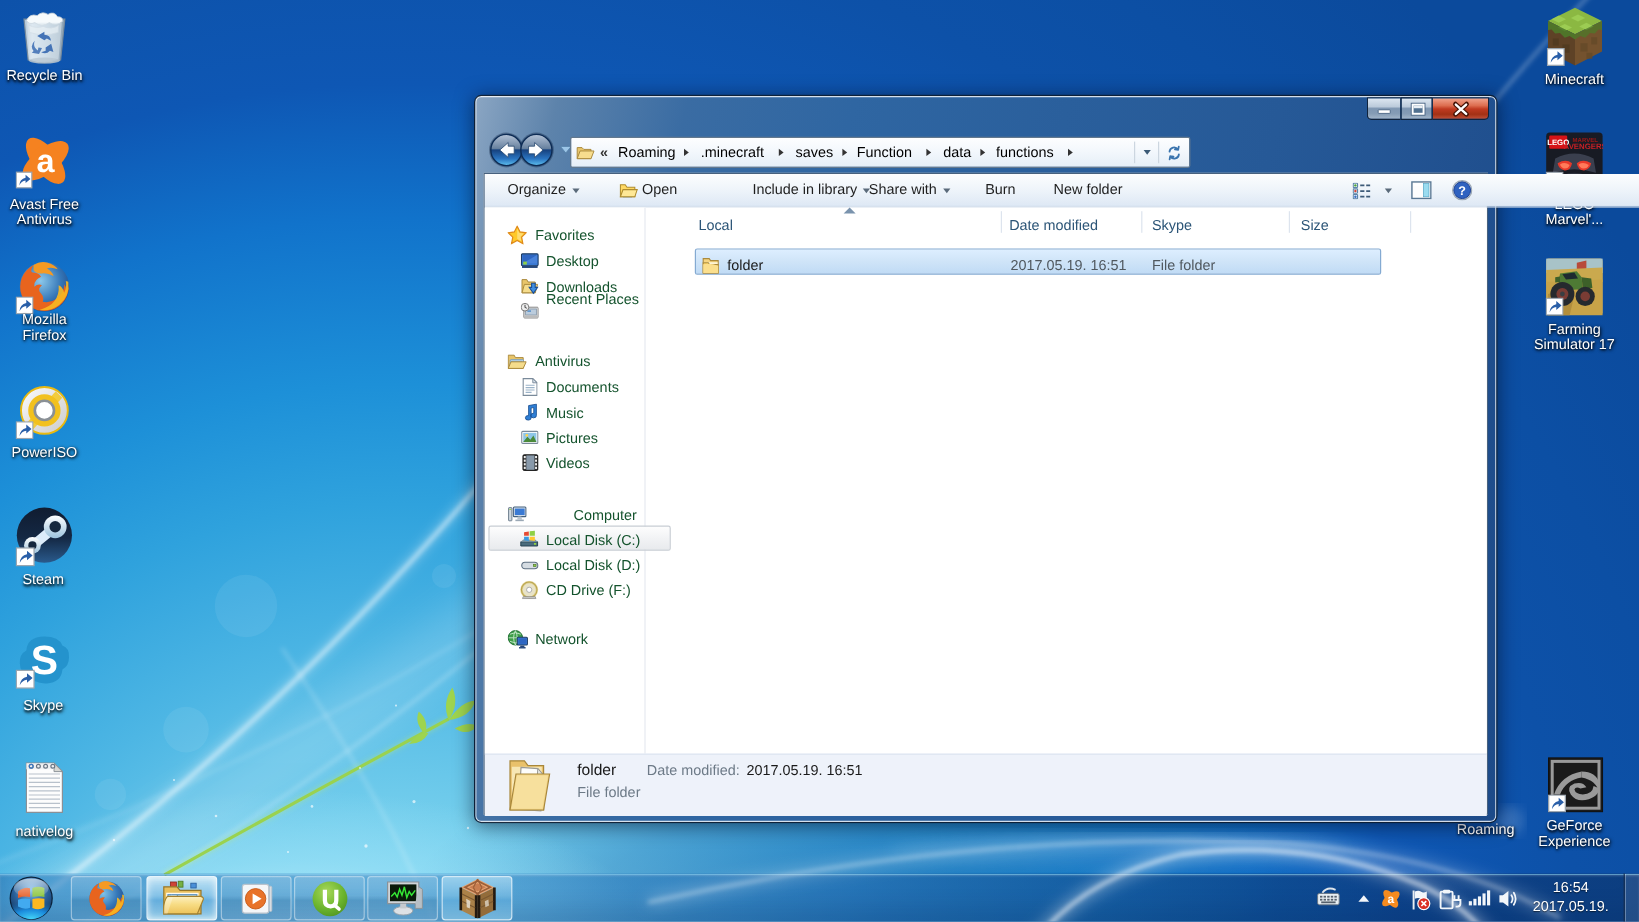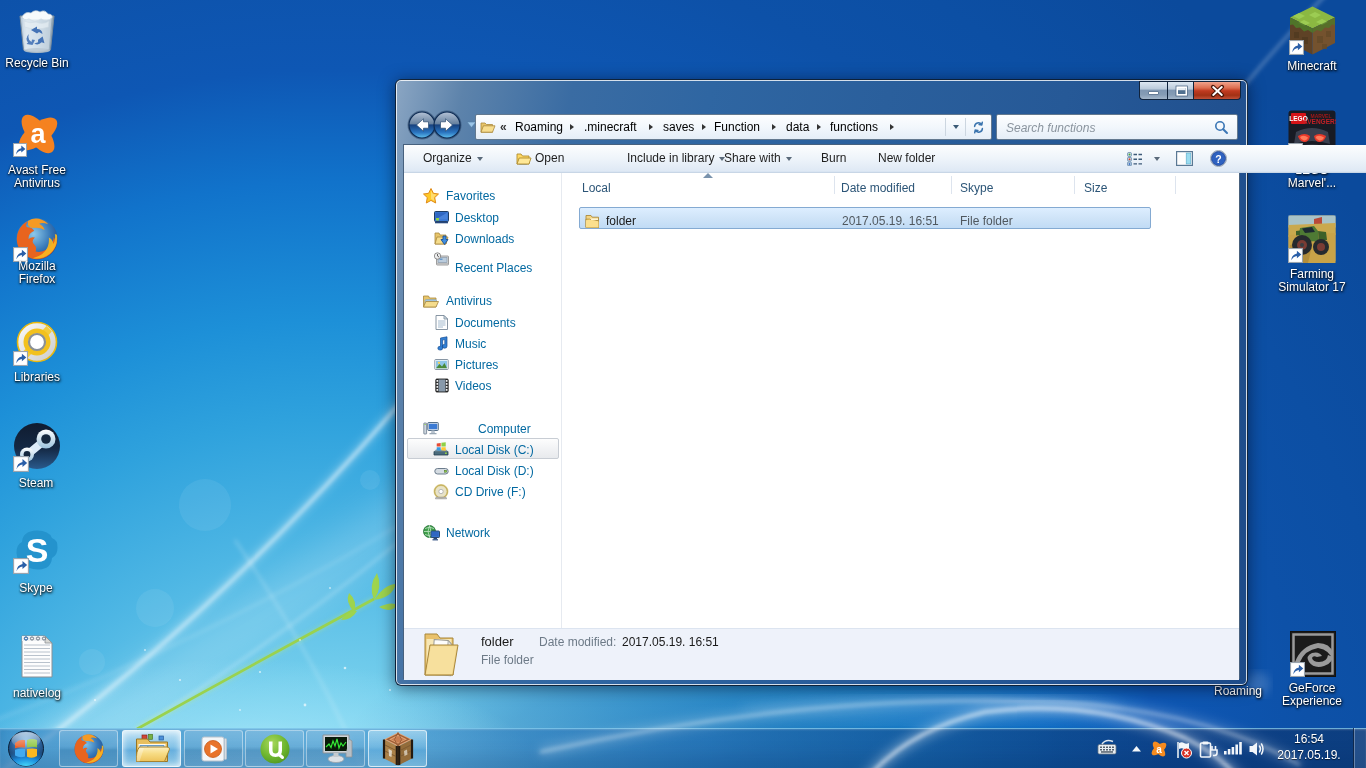--- a/index.html
+++ b/index.html
@@ -36,21 +36,21 @@
 .crumb { position:absolute; top:0; height:24px; line-height:24px; font-size:12px; color:#000; }
 .carr { position:absolute; top:9px; width:0; height:0; border-left:4px solid #333; border-top:3.5px solid transparent; border-bottom:3.5px solid transparent; }
 
 #toolbar { position:absolute; left:0; top:0; width:963px; height:28px;
   background:linear-gradient(#fcfdfe, #eef4fa 50%, #dfe9f5 95%, #d5e2f0);
   border-bottom:1px solid #c8d6e6; font-size:12px; color:#1e1e1e; }
 .tbi { position:absolute; top:0; height:27px; line-height:27px; white-space:nowrap; }
 .caret { display:inline-block; width:0; height:0; border-top:4px solid #5a6a7a; border-left:3.5px solid transparent; border-right:3.5px solid transparent; vertical-align:middle; margin-left:5px; }
 
 #main { position:absolute; left:0; top:28px; width:835px; height:455px; background:#fff; }
-#sidebar { position:absolute; left:0; top:0; width:158px; height:455px; background:#fff; border-right:1px solid #e6eaf0; font-size:12px; color:#0369a1; }
+#sidebar { position:absolute; left:0; top:0; width:134px; height:455px; background:#fff; border-right:1px solid #e6eaf0; font-size:12px; color:#14532d; }
 .sbrow { position:absolute; white-space:nowrap; }
 #filelist { position:absolute; left:159px; top:0; width:676px; height:455px; }
 .hdrtxt { position:absolute; top:0; height:24px; line-height:24px; font-size:12px; color:#2c5577; }
 .hdrsep { position:absolute; top:3px; height:18px; width:1px; background:#dde4ee; }
 #selrow { position:absolute; left:16px; top:34px; width:572px; height:22px; border:1px solid #84aad2; border-radius:2px;
   background:linear-gradient(#def, #cfe4f8 50%, #c0dbf5); }
 
 #details { position:absolute; left:0; top:483px; width:835px; height:52px; background:#eef2fa; border-top:1px solid #dce4f0; }
 
 #taskbar { position:absolute; left:0; top:728px; width:1366px; height:40px;
@@ -195,21 +195,21 @@
     </linearGradient>
   </defs>
   <circle cx="22" cy="21" r="19.5" fill="url(#pisog)" stroke="#e8b90f" stroke-width="1.6"></circle>
   <path d="M 31.5 5 L 36.8 10.5 L 12.5 37 L 7.2 31.5 Z" fill="#f4c929" opacity="0.9"></path>
   <circle cx="22" cy="21" r="11" fill="none" stroke="#f2c11e" stroke-width="5"></circle>
   <circle cx="22" cy="21" r="8" fill="#fff" stroke="#8a9096" stroke-width="2.2"></circle>
 </svg>
 <svg class="ico" style="left:13px;top:351px" width="15" height="15" viewBox="0 0 14 14">
     <use href="#sc"></use>
   </svg>
-<div class="lbl" style="left:37px;top:370px;">Libraries</div>
+<div class="lbl" style="left:37px;top:370px;">PowerISO</div>
 
 <svg class="ico" style="left:13px;top:422px" width="48" height="48" viewBox="0 0 48 48">
   <defs>
     <linearGradient id="stg" x1="0" y1="0" x2="0" y2="1">
       <stop offset="0" stop-color="#101c30"></stop>
         <stop offset="0.55" stop-color="#142844"></stop>
         <stop offset="1" stop-color="#2a5a8c"></stop>
     </linearGradient>
     <linearGradient id="stpist" x1="0" y1="0" x2="0" y2="1">
       <stop offset="0" stop-color="#ffffff"></stop>
@@ -409,27 +409,20 @@
     <div class="crumb" style="left:310px;text-align:center;">data</div>
       <div class="carr" style="left:341px;"></div>
     <div class="crumb" style="left:354px;">functions</div>
       <div class="carr" style="left:414px;"></div>
     <div style="position:absolute; right:45px; top:3px; width:1px; height:18px; background:#ccd6e0;"></div>
     <div style="position:absolute; right:32px; top:10px; width:0; height:0; border-top:4px solid #3b5a76; border-left:3.5px solid transparent; border-right:3.5px solid transparent;"></div>
     <div style="position:absolute; right:25px; top:3px; width:1px; height:18px; background:#ccd6e0;"></div>
     <svg style="position:absolute; right:5px; top:5px" width="15" height="15" viewBox="0 0 15 15">
       <path d="M 3.6 6.4 A 3.8 3.8 0 0 1 10.6 4.6 M 10.8 4.9 L 11.3 2.2 M 10.8 4.9 L 8.1 4.5" stroke="#3a74ae" stroke-width="1.5" fill="none" stroke-linecap="round"></path>
       <path d="M 11.4 8.6 A 3.8 3.8 0 0 1 4.4 10.4 M 4.2 10.1 L 3.7 12.8 M 4.2 10.1 L 6.9 10.5" stroke="#3a74ae" stroke-width="1.5" fill="none" stroke-linecap="round"></path>
-    </svg>
-  </div>
-  <div id="srch">
-    <div style="position:absolute; left:9px; top:4px; font-size:12px; font-style:italic; color:#8a949e; line-height:18px;">Search functions</div>
-    <svg style="position:absolute; right:8px; top:5px" width="15" height="15" viewBox="0 0 15 15">
-      <circle cx="6" cy="6" r="4.2" fill="none" stroke="#3a76b5" stroke-width="1.6"></circle>
-      <path d="M 9.2 9.2 L 13 13" stroke="#3a76b5" stroke-width="2" stroke-linecap="round"></path>
     </svg>
   </div>
   <div id="content">
     <div id="toolbar">
       <div class="tbi" style="left:19px;">Organize<span class="caret"></span></div>
       <svg style="position:absolute;left:112px;top:6px" width="16" height="16" viewBox="0 0 16 16">
         <path d="M 1 3 L 1 13 L 13 13 L 13 5 L 6.5 5 L 5 3 Z" fill="#ffd964" stroke="#b08d2f" stroke-width="0.9"></path>
         <rect x="3" y="7.5" width="8" height="5.5" rx="0.5" fill="#aed1f0" stroke="#5a87b5" stroke-width="0.8"></rect>
         <path d="M 1 13 L 3.2 7 L 15 7 L 13 13 Z" fill="#ffe896" stroke="#b08d2f" stroke-width="0.9"></path>
       </svg>
@@ -487,21 +480,21 @@
         </svg>
         <div class="sbrow" style="left:51px;top:59px;">Downloads</div>
         <svg style="position:absolute;left:30px;top:79px" width="15" height="15" viewBox="0 0 15 15">
           <rect x="2.5" y="4" width="12" height="9" rx="0.8" fill="#ddd" stroke="#888" stroke-width="0.8"></rect>
           <rect x="4" y="5.5" width="9" height="5" fill="#bcd" stroke="#89a" stroke-width="0.7"></rect>
           <rect x="5.5" y="6.5" width="3" height="1.5" fill="#69c"></rect>
           <circle cx="3.5" cy="4" r="3.2" fill="#eee" stroke="#777" stroke-width="0.8"></circle>
           <path d="M 3.5 2 L 3.5 4 L 5 5" stroke="#555" stroke-width="0.9" fill="none"></path>
           <rect x="3" y="11" width="11" height="2" fill="#bbb"></rect>
         </svg>
-        <div class="sbrow" style="left:51px;top:88px;text-align:right;">Recent Places</div>
+        <div class="sbrow" style="left:51px;top:69px;text-align:right;">Recent Places</div>
 
         <svg style="position:absolute;left:19px;top:121px" width="16" height="15" viewBox="0 0 16 15">
           <path d="M 0.5 2 L 0.5 13 L 13 13 L 13 4 L 6.5 4 L 5.5 2 Z" fill="#e8c56a" stroke="#a8883c" stroke-width="0.8"></path>
           <rect x="2.2" y="5.8" width="11" height="6.2" rx="0.6" fill="#cfe6f8" stroke="#6e9cc4" stroke-width="0.8"></rect>
           <rect x="3.4" y="7" width="8.6" height="4" fill="#9ecbeb" stroke="#6e9cc4" stroke-width="0.6"></rect>
           <path d="M 0.5 13 L 2.8 7.5 L 15.5 7.5 L 13 13 Z" fill="#f5dc8c" stroke="#a8883c" stroke-width="0.8"></path>
         </svg>
         <div class="sbrow" style="left:42px;top:121px;">Antivirus</div>
         <svg style="position:absolute;left:31px;top:142px" width="13" height="15" viewBox="0 0 13 15">
           <path d="M 1 0.5 L 9 0.5 L 12.5 4 L 12.5 14.5 L 1 14.5 Z" fill="#fff" stroke="#7a8a9a" stroke-width="0.9"></path>

